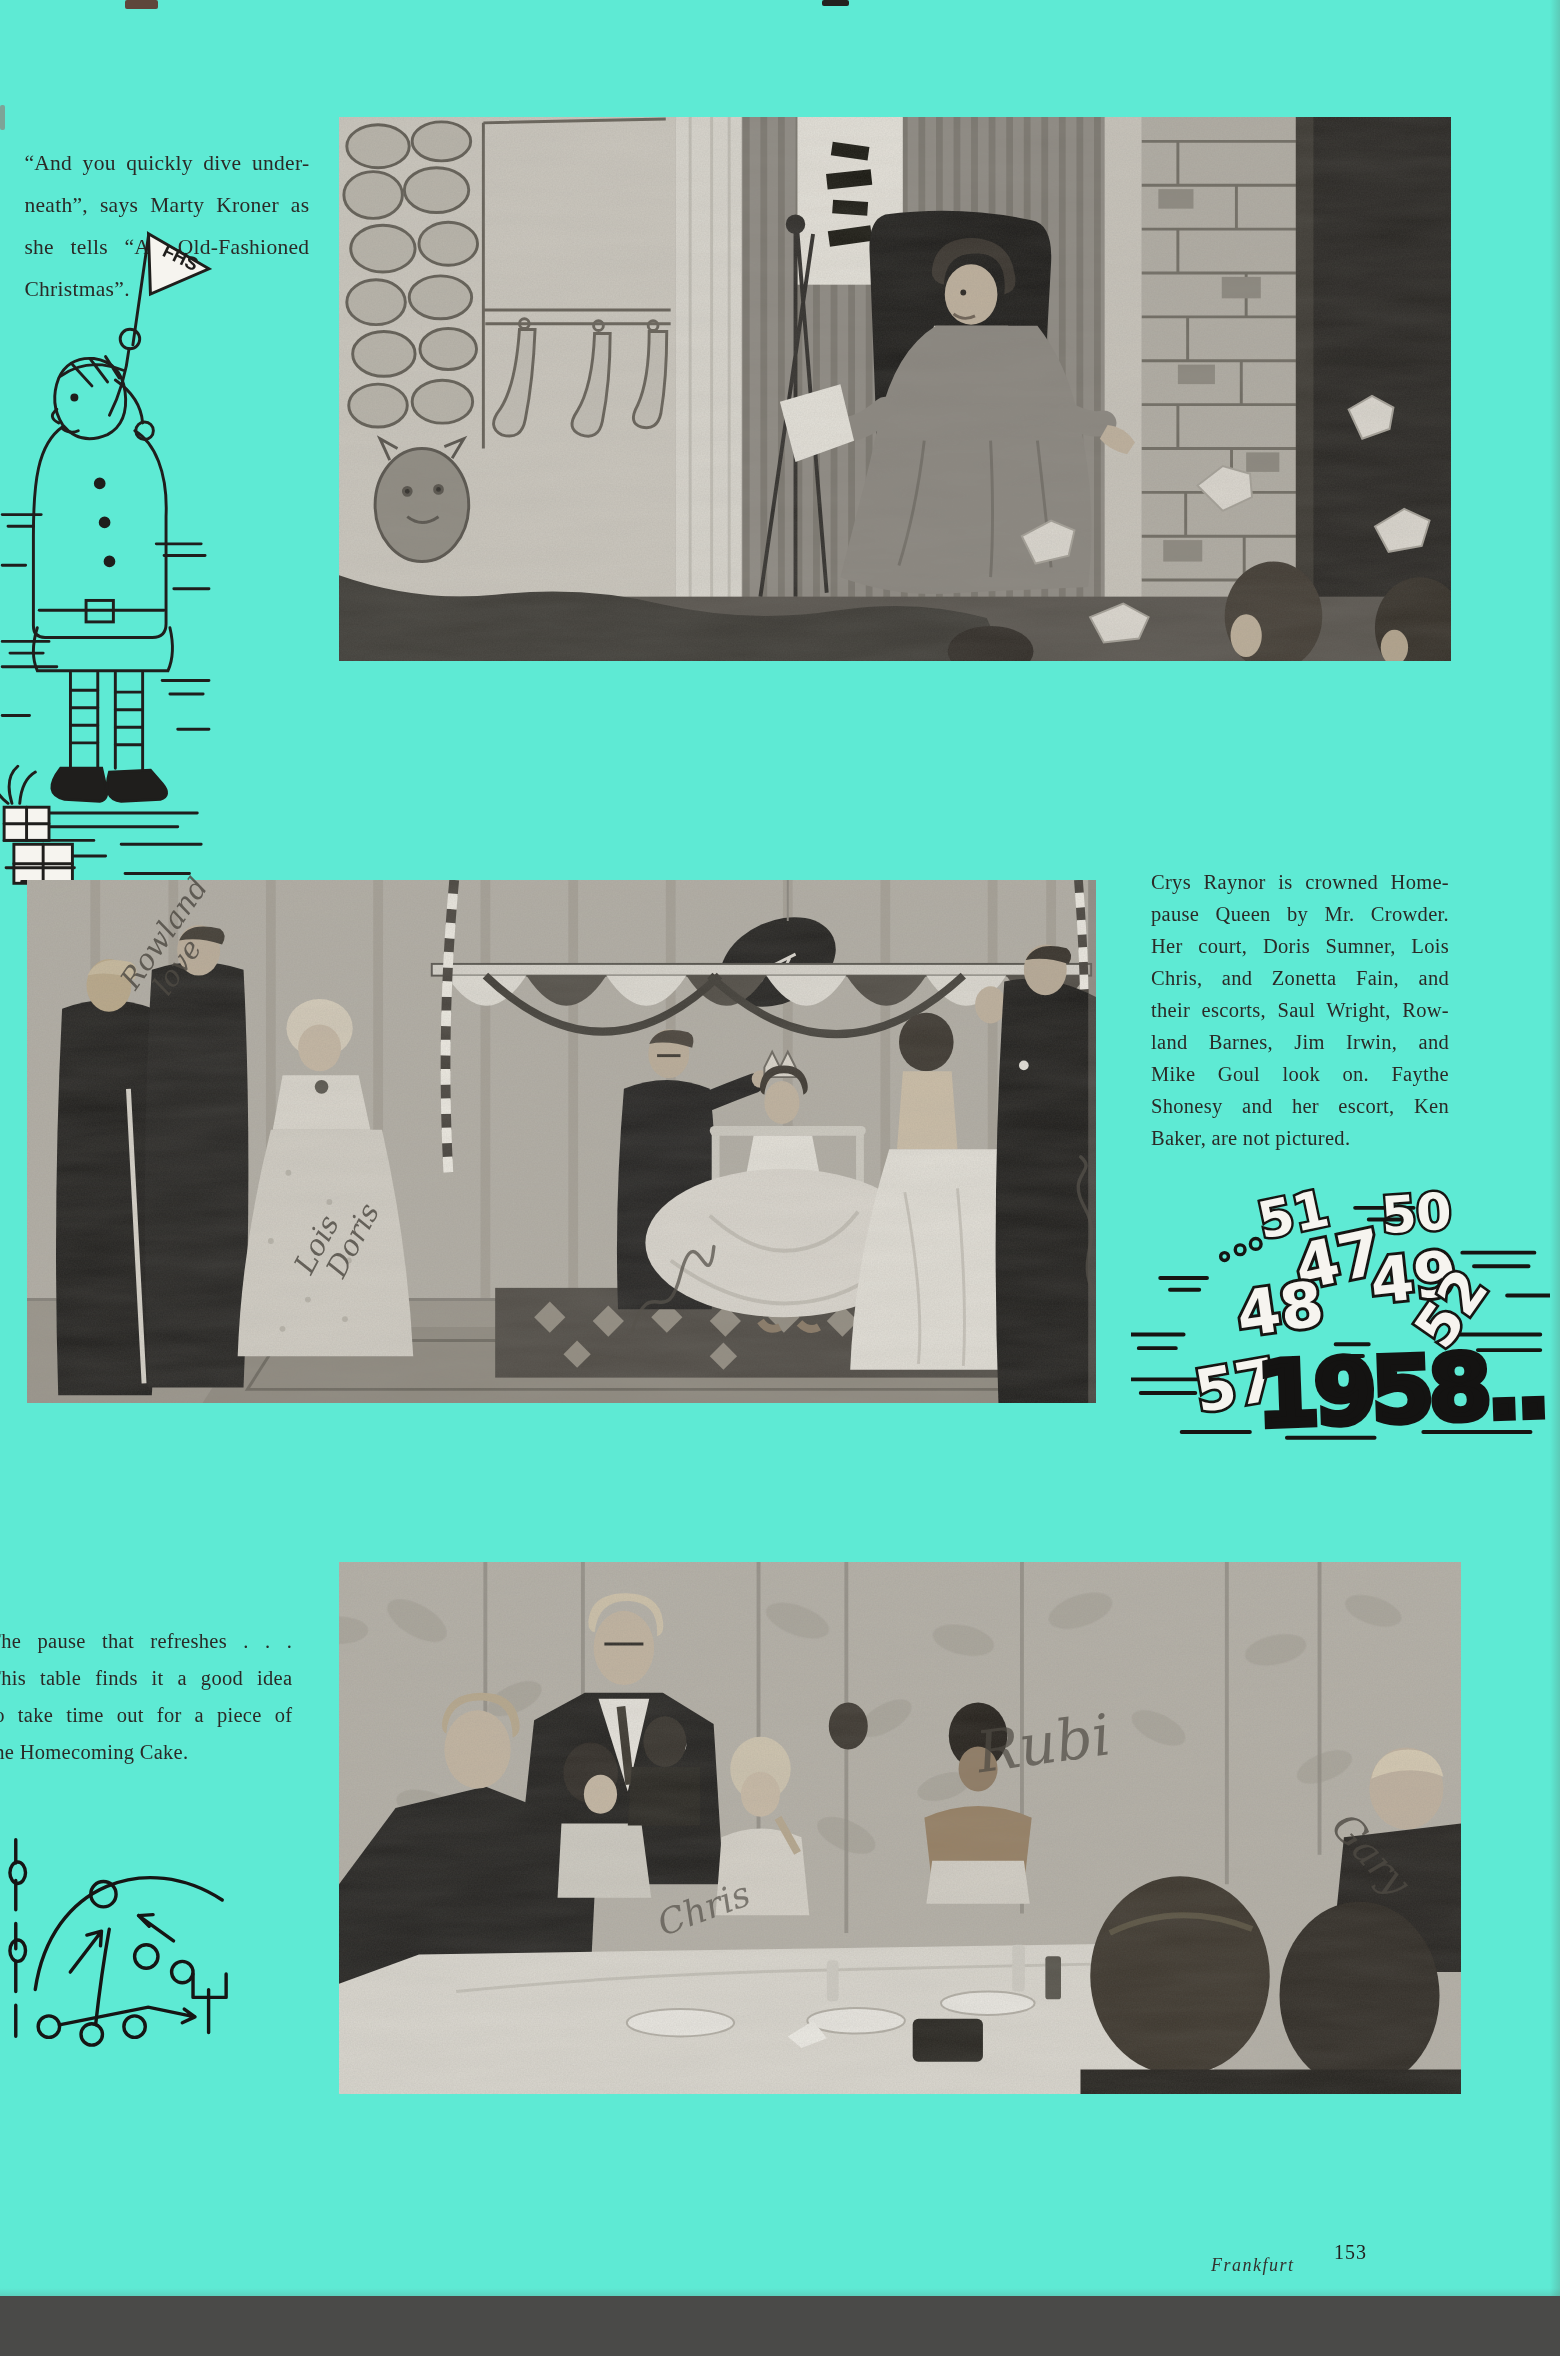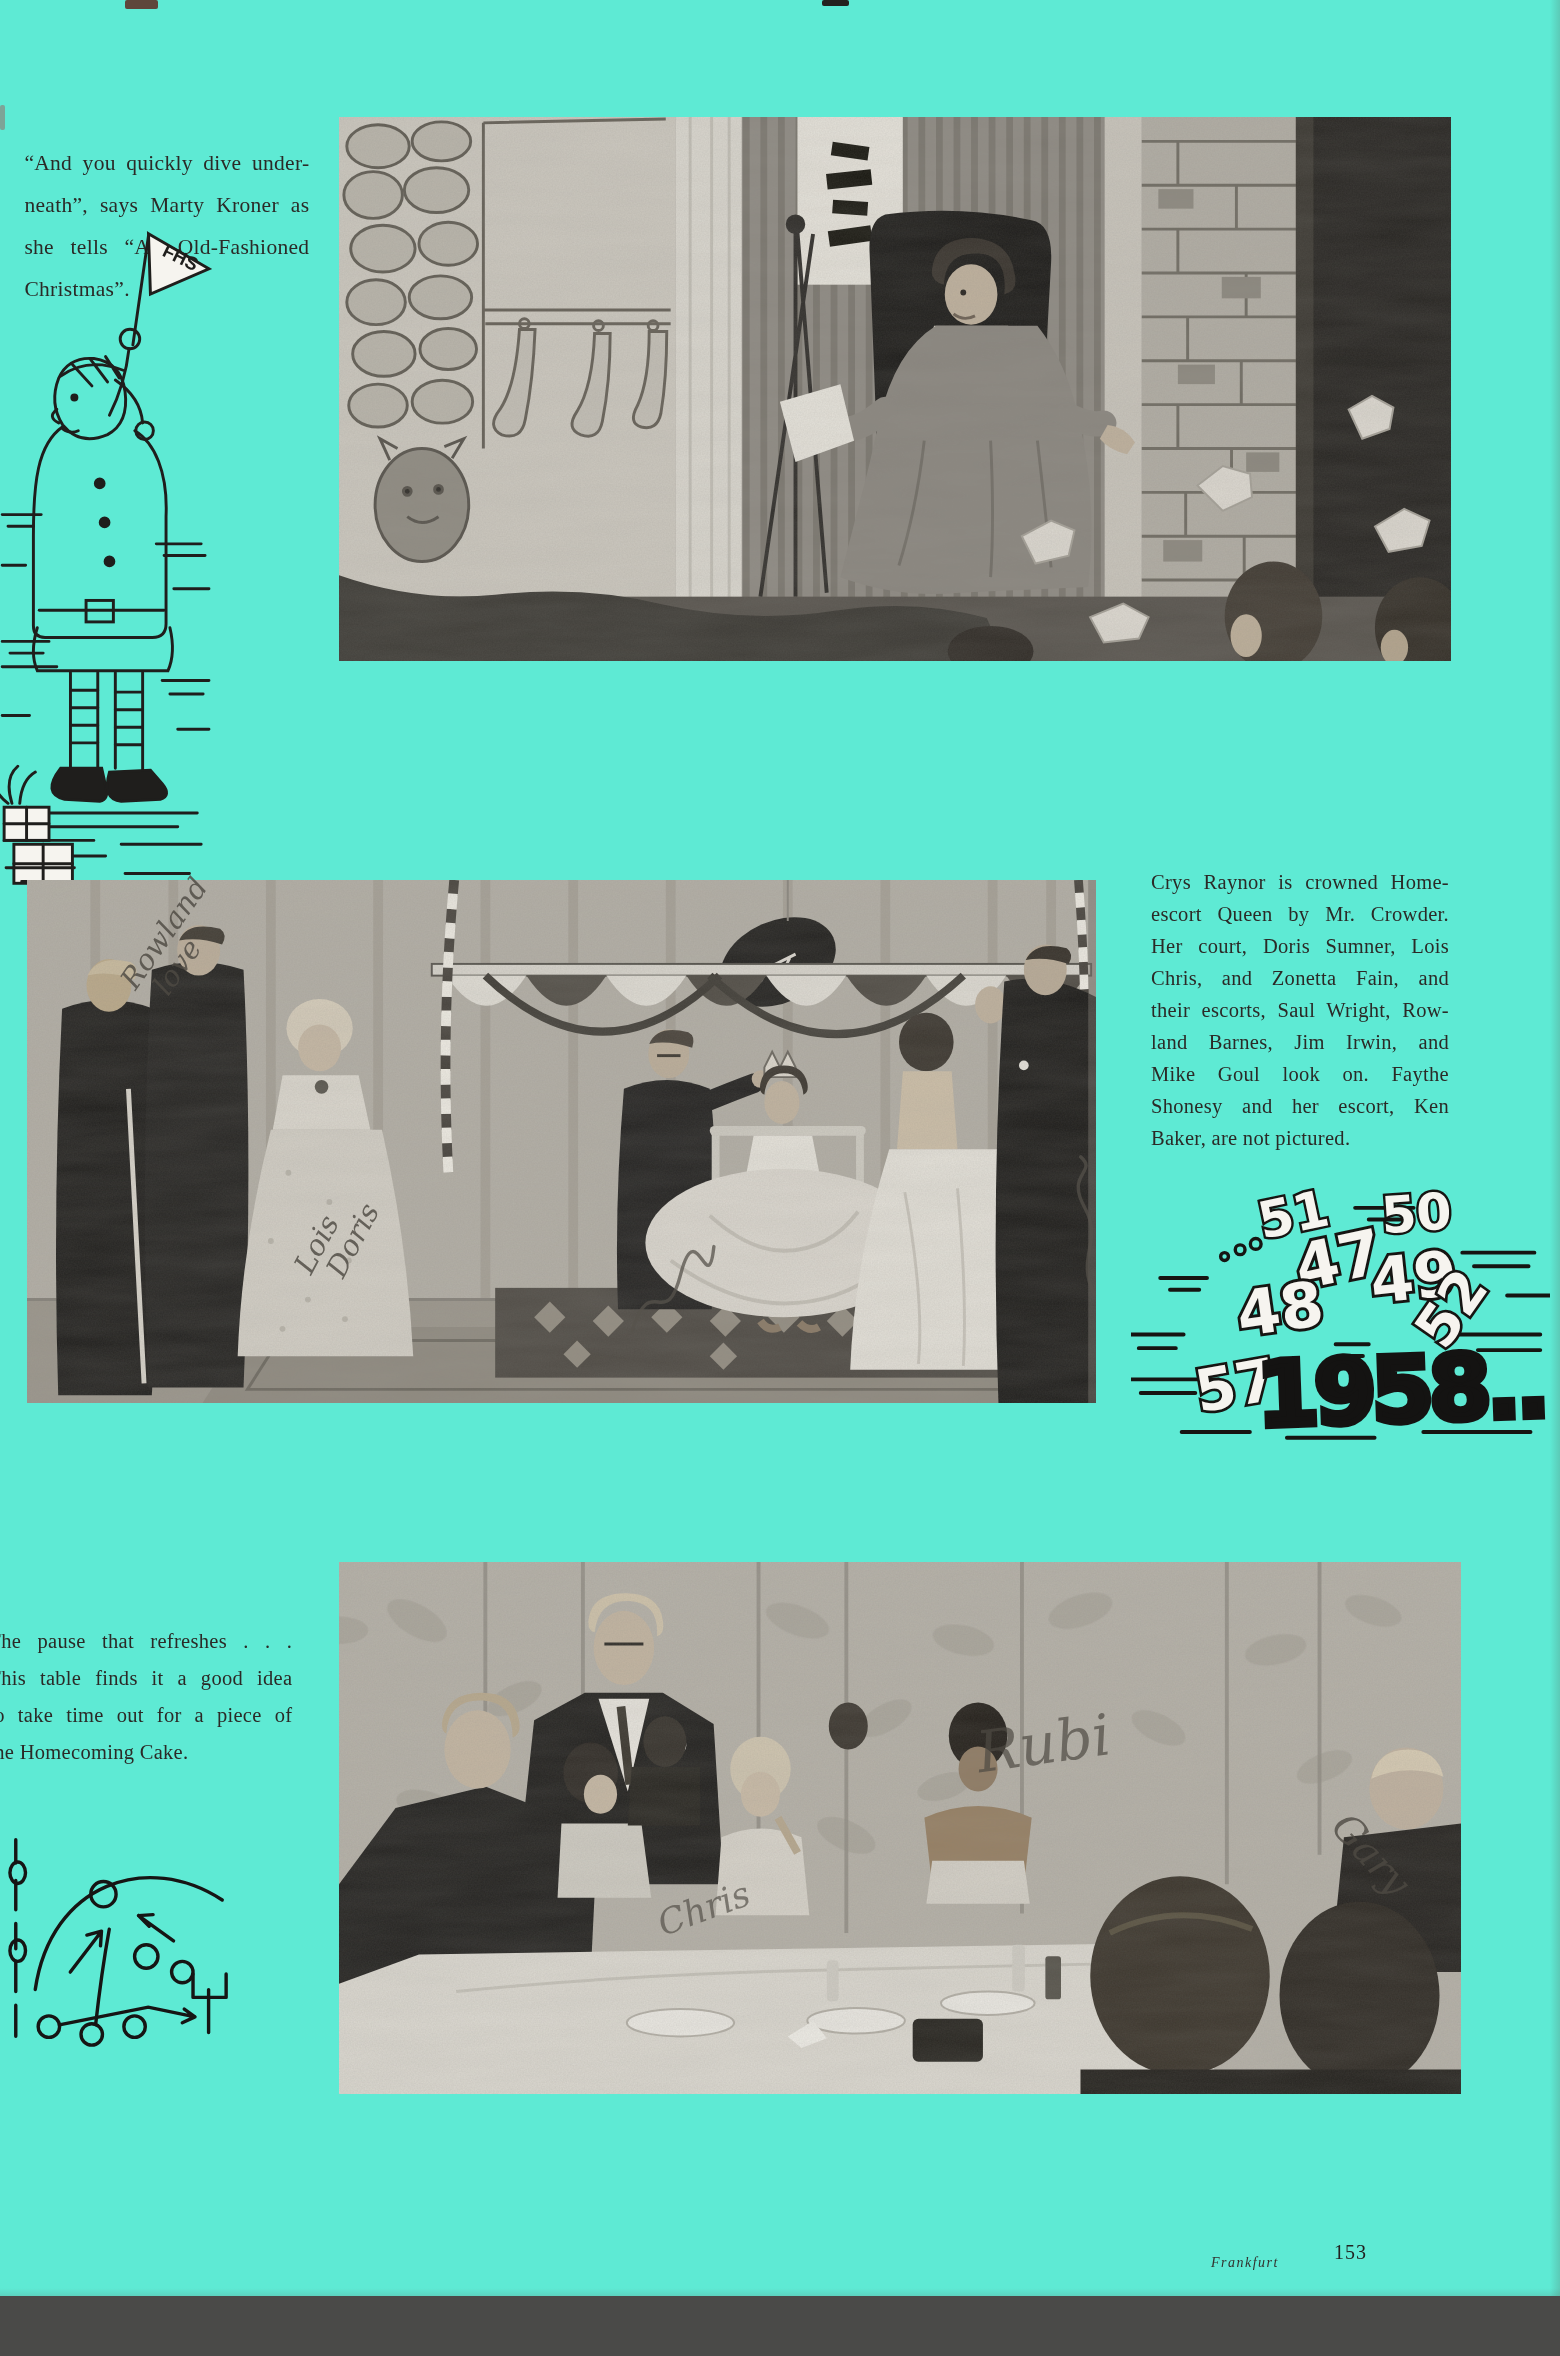--- a/index.html
+++ b/index.html
@@ -15,21 +15,21 @@
   .cap .ll{text-align:center;text-align-last:left;}
   .cap-story{left:24.4px;top:142px;width:285px;font-size:21.5px;line-height:42px;}
   .cap-crowning{left:1134px;top:866px;width:298px;font-size:20.5px;line-height:32px;margin-left:17px;}
   .cap-cake{left:-11.7px;top:1623px;width:304px;font-size:20.5px;line-height:37px;}
   .photo{position:absolute;background:#a9a59d;}
   .photo svg{display:block;width:100%;height:100%;}
   .doodle{position:absolute;}
   .doodle svg{display:block;width:100%;height:100%;}
   .autograph{position:absolute;font-family:"DejaVu Serif",serif;font-style:italic;
              color:#4e4a43;opacity:.82;transform-origin:0 0;white-space:nowrap;line-height:1.05;}
-  .footer-pub{position:absolute;left:1211px;top:2255px;font-style:italic;font-size:14px;
+  .footer-pub{position:absolute;left:1211px;top:2255px;font-style:italic;font-size:18px;
               letter-spacing:1.5px;color:#33322e;}
   .footer-page{position:absolute;left:1334px;top:2241px;font-size:20px;letter-spacing:1px;color:#222120;}
 </style>
 </head>
 <body>
 
 <div class="page">
 
   <svg width="0" height="0" style="position:absolute" aria-hidden="true">
     <defs>
@@ -323,21 +323,21 @@
       </svg>
   </div>
   <div class="doodle" style="left:1069px;top:1153px;width:39px;height:146px;opacity:.7;">
     <svg viewBox="0 0 40 150">
         <path d="M26,146 C6,104 36,92 16,56 S30,20 12,4" stroke="#57534c" stroke-width="3.5" fill="none" stroke-linecap="round"></path>
       </svg>
   </div>
 
   <div class="cap cap-crowning">
     <div class="ln">Crys Raynor is crowned Home-</div>
-    <div class="ln">escort Queen by Mr. Crowder.</div>
+    <div class="ln">pause Queen by Mr. Crowder.</div>
     <div class="ln">Her court, Doris Sumner, Lois</div>
     <div class="ln">Chris, and Zonetta Fain, and</div>
     <div class="ln">their escorts, Saul Wright, Row-</div>
     <div class="ln">land Barnes, Jim Irwin, and</div>
     <div class="ln">Mike Goul look on. Faythe</div>
     <div class="ln">Shonesy and her escort, Ken</div>
     <div class="ln ll">Baker, are not pictured.</div>
   </div>
 
   <div class="doodle" style="left:1131px;top:1188px;width:419px;height:256px;">

